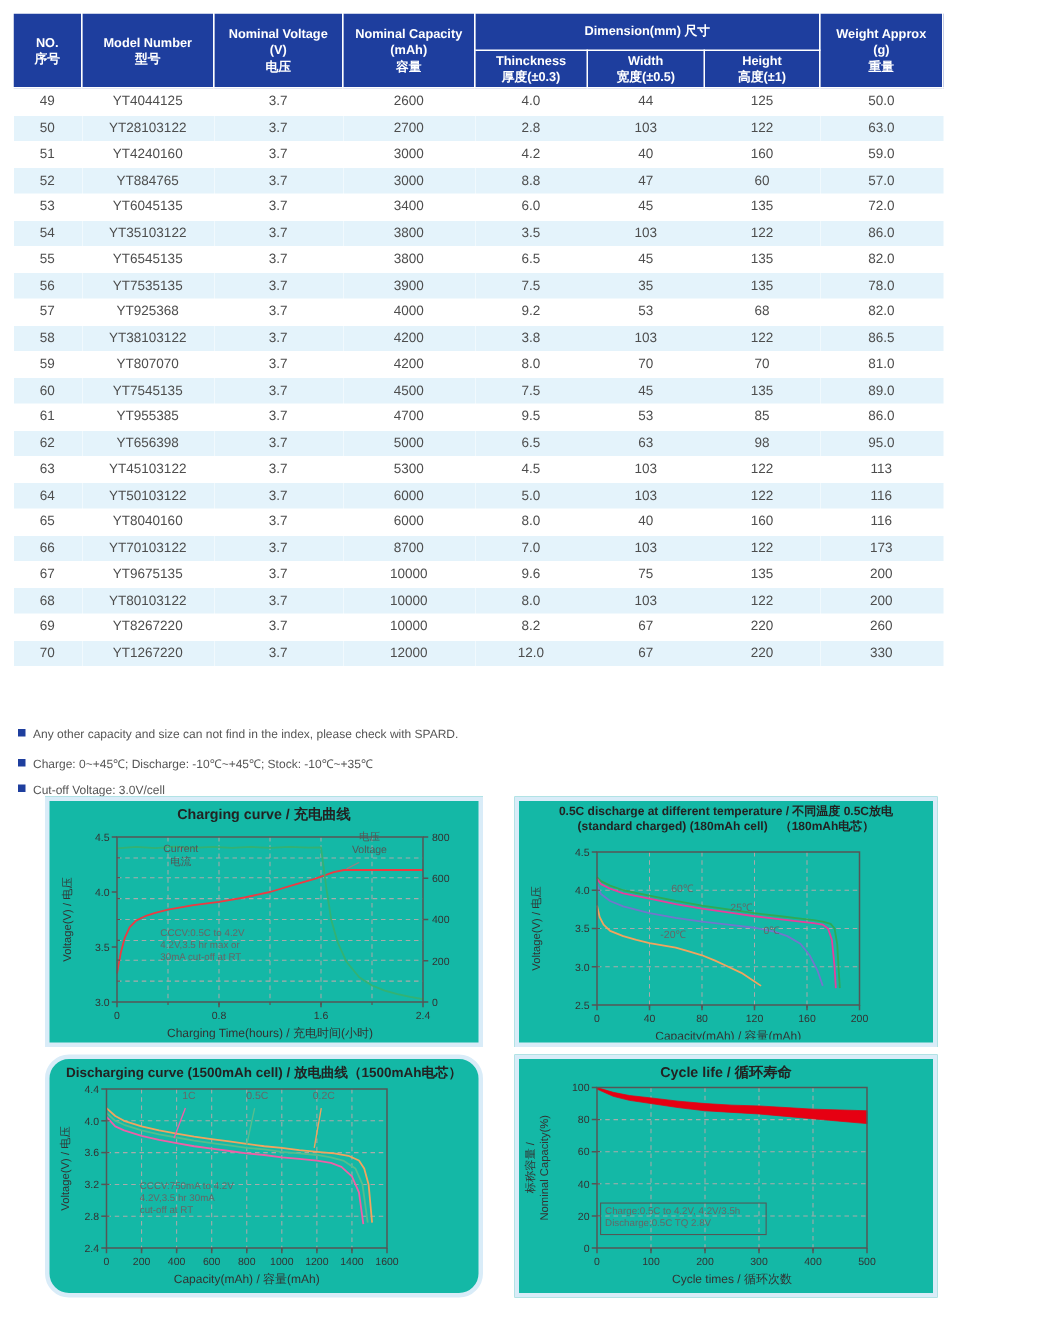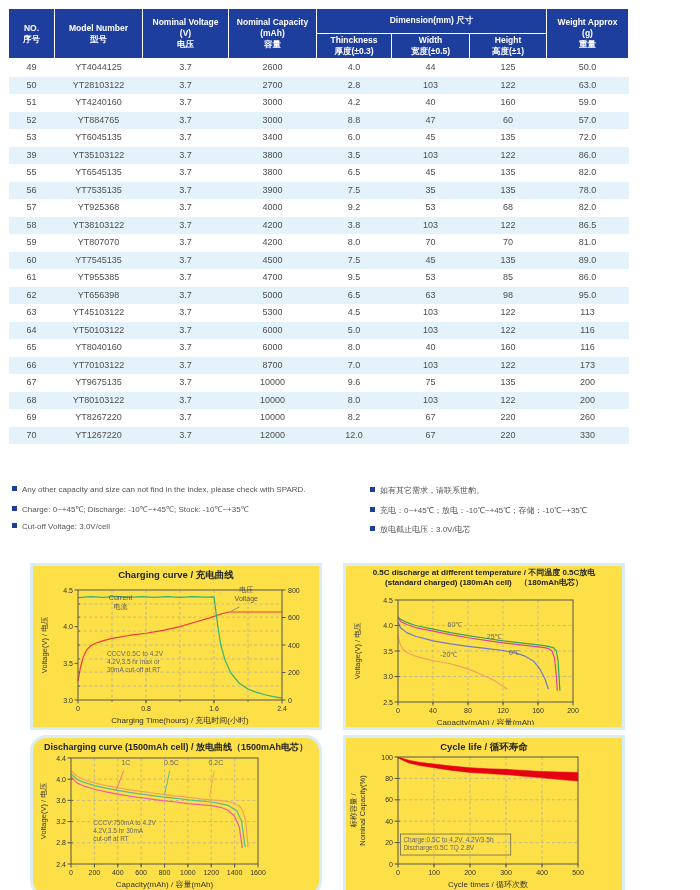--- a/index.html
+++ b/index.html
@@ -19,21 +19,21 @@
   table.spec tbody tr:nth-child(even){background:#e4f3fb;}
 
   
   .notes{position:absolute;top:453px;font-size:8px;color:#555;margin-top:32px;}
   .notes.left{left:12px;width:345px;}
   .notes.right{left:370px;width:320px;}
   .note-line{margin-bottom:8.5px;white-space:nowrap;}
   .bullet{display:inline-block;width:5px;height:5px;background:#1e3e9e;margin-right:5px;vertical-align:1px;}
 
   
-  .card{position:absolute;background:#fde047;border:3px solid #d9ecf8;box-sizing:border-box;margin-top:32px;}
+  .card{position:absolute;background:#14b8a6;border:3px solid #d9ecf8;box-sizing:border-box;}
   #card1{left:30px;top:531px;width:292px;height:167px;}
   #card2{left:343px;top:531px;width:282px;height:167px;}
   #card3{left:30px;top:703px;width:292px;height:162px;border-radius:16px;}
   #card4{left:343px;top:703px;width:282px;height:162px;}
   .chart-title{text-align:center;font-weight:bold;font-size:9.5px;color:#222;margin-top:3px;}
   .chart-title.small{font-size:8px;margin-top:2px;line-height:1.3;}
   .chart-subtitle{text-align:center;font-weight:bold;font-size:8px;color:#222;line-height:1.3;}
   .card svg{position:absolute;left:3px;bottom:2px;display:block;}
 </style>
 </head>
@@ -123,21 +123,21 @@
           <td>53</td>
           <td>YT6045135</td>
           <td>3.7</td>
           <td>3400</td>
           <td>6.0</td>
           <td>45</td>
           <td>135</td>
           <td>72.0</td>
         </tr>
         <tr>
-          <td>39</td>
+          <td>54</td>
           <td>YT35103122</td>
           <td>3.7</td>
           <td>3800</td>
           <td>3.5</td>
           <td>103</td>
           <td>122</td>
           <td>86.0</td>
         </tr>
         <tr>
           <td>55</td>
@@ -299,25 +299,20 @@
           <td>220</td>
           <td>330</td>
         </tr>
       </tbody>
   </table>
 
   <div class="notes left">
       <div class="note-line"><span class="bullet"></span><span>Any other capacity and size can not find in the index, please check with SPARD.</span></div>
       <div class="note-line"><span class="bullet"></span><span>Charge: 0~+45℃; Discharge: -10℃~+45℃; Stock: -10℃~+35℃</span></div>
       <div class="note-line"><span class="bullet"></span><span>Cut-off Voltage: 3.0V/cell</span></div>
-    </div>
-  <div class="notes right">
-      <div class="note-line"><span class="bullet"></span><span>如有其它需求，请联系世豹。</span></div>
-      <div class="note-line"><span class="bullet"></span><span>充电：0~+45℃；放电：-10℃~+45℃；存储：-10℃~+35℃</span></div>
-      <div class="note-line"><span class="bullet"></span><span>放电截止电压：3.0V/电芯</span></div>
     </div>
 
   <div class="card" id="card1">
     <div class="chart-title">Charging curve / 充电曲线</div>
     <svg id="chart1" width="286" height="143" viewBox="0 0 286 143">
         <line x1="76" y1="8" x2="76" y2="118" stroke="#aaa" stroke-width="0.7" stroke-dasharray="3,2.5"></line>
         <line x1="110.00000000000001" y1="8" x2="110.00000000000001" y2="118" stroke="#aaa" stroke-width="0.7" stroke-dasharray="3,2.5"></line>
         <line x1="144" y1="8" x2="144" y2="118" stroke="#aaa" stroke-width="0.7" stroke-dasharray="3,2.5"></line>
         <line x1="178.00000000000003" y1="8" x2="178.00000000000003" y2="118" stroke="#aaa" stroke-width="0.7" stroke-dasharray="3,2.5"></line>
         <line x1="212" y1="8" x2="212" y2="118" stroke="#aaa" stroke-width="0.7" stroke-dasharray="3,2.5"></line>

